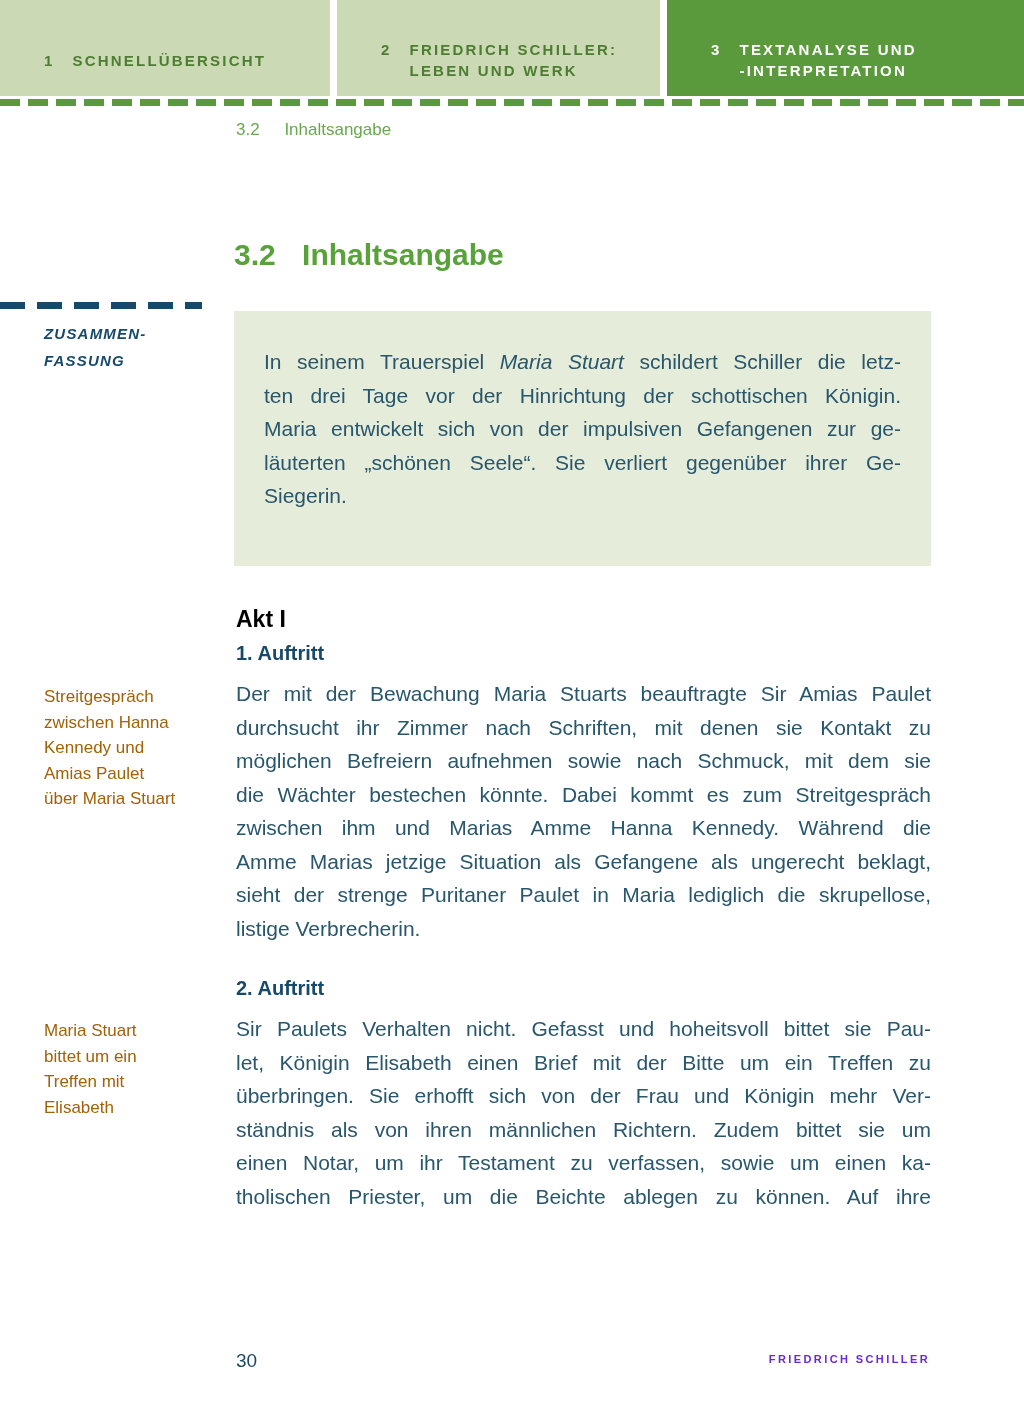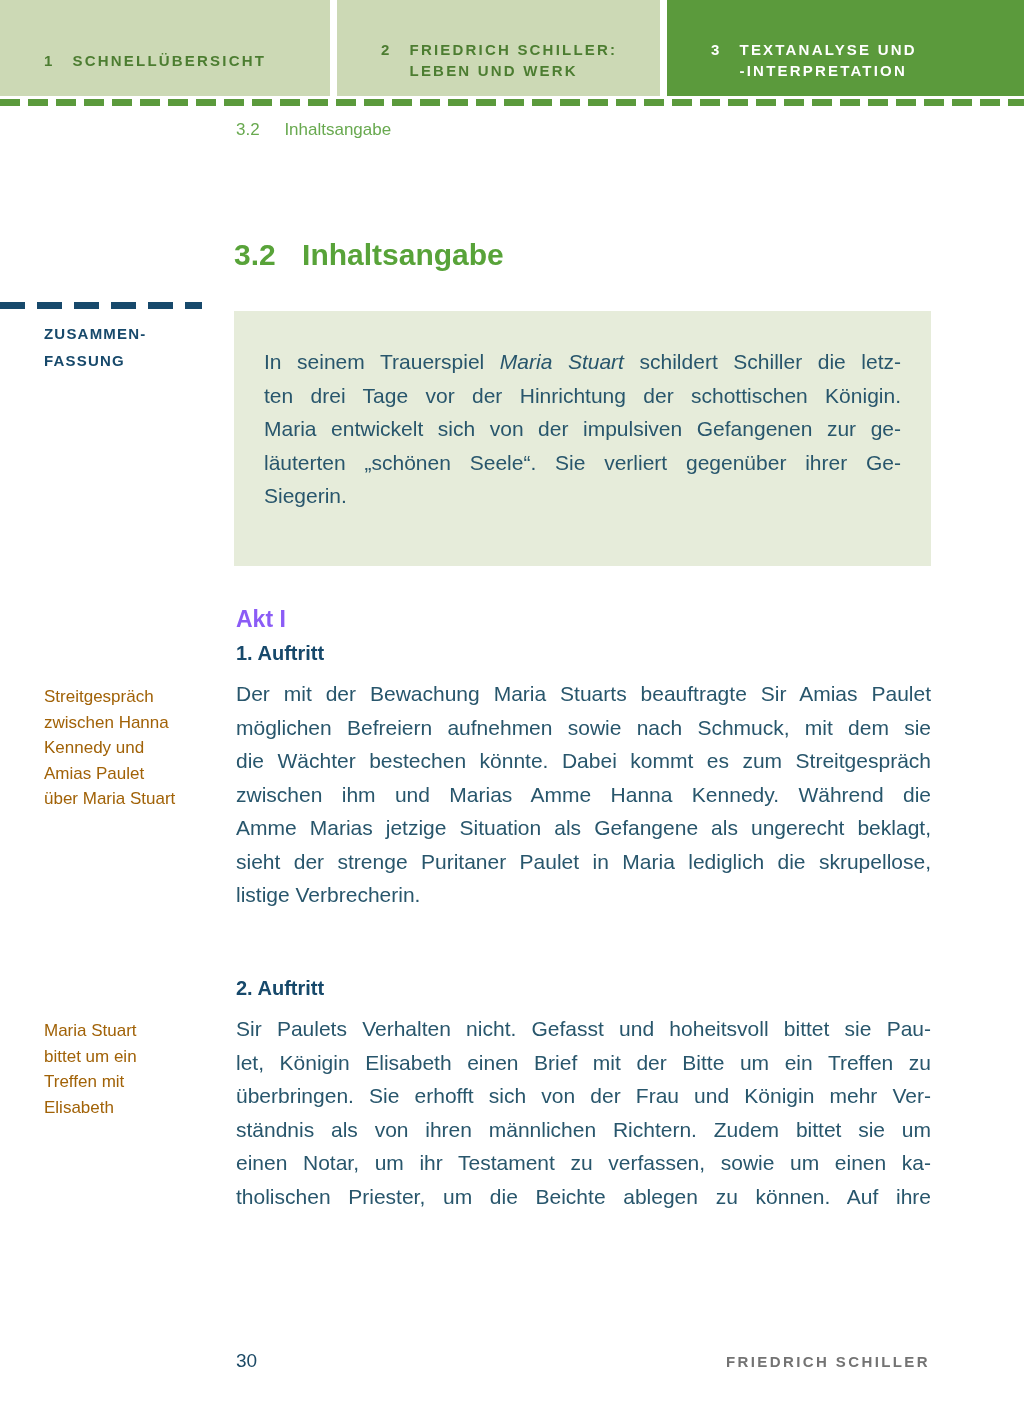--- a/index.html
+++ b/index.html
@@ -30,49 +30,49 @@
 
   
   .page-title{position:absolute;top:238px;left:234px;font-size:30px;font-weight:bold;
               color:#58a339;}
   .page-title .pt-title{margin-left:18px;}
 
   
   .summary-rule{position:absolute;top:302px;left:0;width:202px;height:7px;
      background:repeating-linear-gradient(90deg,#17496b 0 25px,transparent 25px 37px);}
   .summary-label{position:absolute;top:320px;left:44px;font-size:15px;font-weight:bold;
-     letter-spacing:1.2px;line-height:27px;color:#17496b;white-space:pre-line;}
+     letter-spacing:1.2px;line-height:27px;color:#17496b;white-space:pre-line;font-style:italic;}
   .margin-note{position:absolute;left:44px;width:178px;font-size:17px;line-height:25.5px;
      color:#a16207;white-space:pre-line;}
   .note1{top:684px;}
   .note2{top:1018px;}
 
   
   .summary-box{position:absolute;top:311px;left:234px;width:697px;height:255px;
      box-sizing:border-box;background:#e6ecda;padding:34px 30px 0 30px;}
   .serif{font-family:Liberation Sans, sans-serif;}
   .box-text .line,.para .line{font-size:21px;line-height:33.5px;color:#28566c;
      text-align:justify;}
   .line.just{text-align-last:justify;}
   .it{font-style:italic;}
 
   
   .act-heading{position:absolute;top:606px;left:236px;font-size:23px;font-weight:bold;
-     color:#8b5cf6;}
+     color:#000000;}
   .section-title{position:absolute;left:236px;font-size:20px;font-weight:bold;color:#17496b;}
   .st1{top:642px;}
   .st2{top:977px;}
   .para{position:absolute;left:236px;width:695px;}
   .para1{top:677px;}
   .para2{top:1012px;}
 
   
   .page-number{position:absolute;top:1350px;left:236px;font-size:19px;color:#1c4a66;}
-  .book-title{position:absolute;top:1353px;right:94px;font-size:15px;letter-spacing:2.4px;
-     color:#737373;font-weight:bold;}
+  .book-title{position:absolute;top:1353px;right:94px;font-size:11px;letter-spacing:2.4px;
+     color:#6d28d9;font-weight:bold;}
 </style>
 </head>
 <body>
 
 <div class="page">
 
   <div class="tab-bar">
     <div class="tab inactive tab1">
       <div class="tab-inner">
         <span class="tab-text">1</span>
@@ -127,20 +127,21 @@
         <div class="line just"><span>läuterten „schönen Seele“. Sie verliert gegenüber ihrer Ge-</span></div>
         <div class="line"><span>Siegerin.</span></div>
       </div>
   </div>
 
   <div class="act-heading">Akt I</div>
 
   <div class="section-title st1">1. Auftritt</div>
   <div class="para para1 serif">
       <div class="line just"><span>Der mit der Bewachung Maria Stuarts beauftragte Sir Amias Paulet</span></div>
+      <div class="line just"><span>durchsucht ihr Zimmer nach Schriften, mit denen sie Kontakt zu</span></div>
       <div class="line just"><span>möglichen Befreiern aufnehmen sowie nach Schmuck, mit dem sie</span></div>
       <div class="line just"><span>die Wächter bestechen könnte. Dabei kommt es zum Streitgespräch</span></div>
       <div class="line just"><span>zwischen ihm und Marias Amme Hanna Kennedy. Während die</span></div>
       <div class="line just"><span>Amme Marias jetzige Situation als Gefangene als ungerecht beklagt,</span></div>
       <div class="line just"><span>sieht der strenge Puritaner Paulet in Maria lediglich die skrupellose,</span></div>
       <div class="line"><span>listige Verbrecherin.</span></div>
     </div>
 
   <div class="section-title st2">2. Auftritt</div>
   <div class="para para2 serif">

